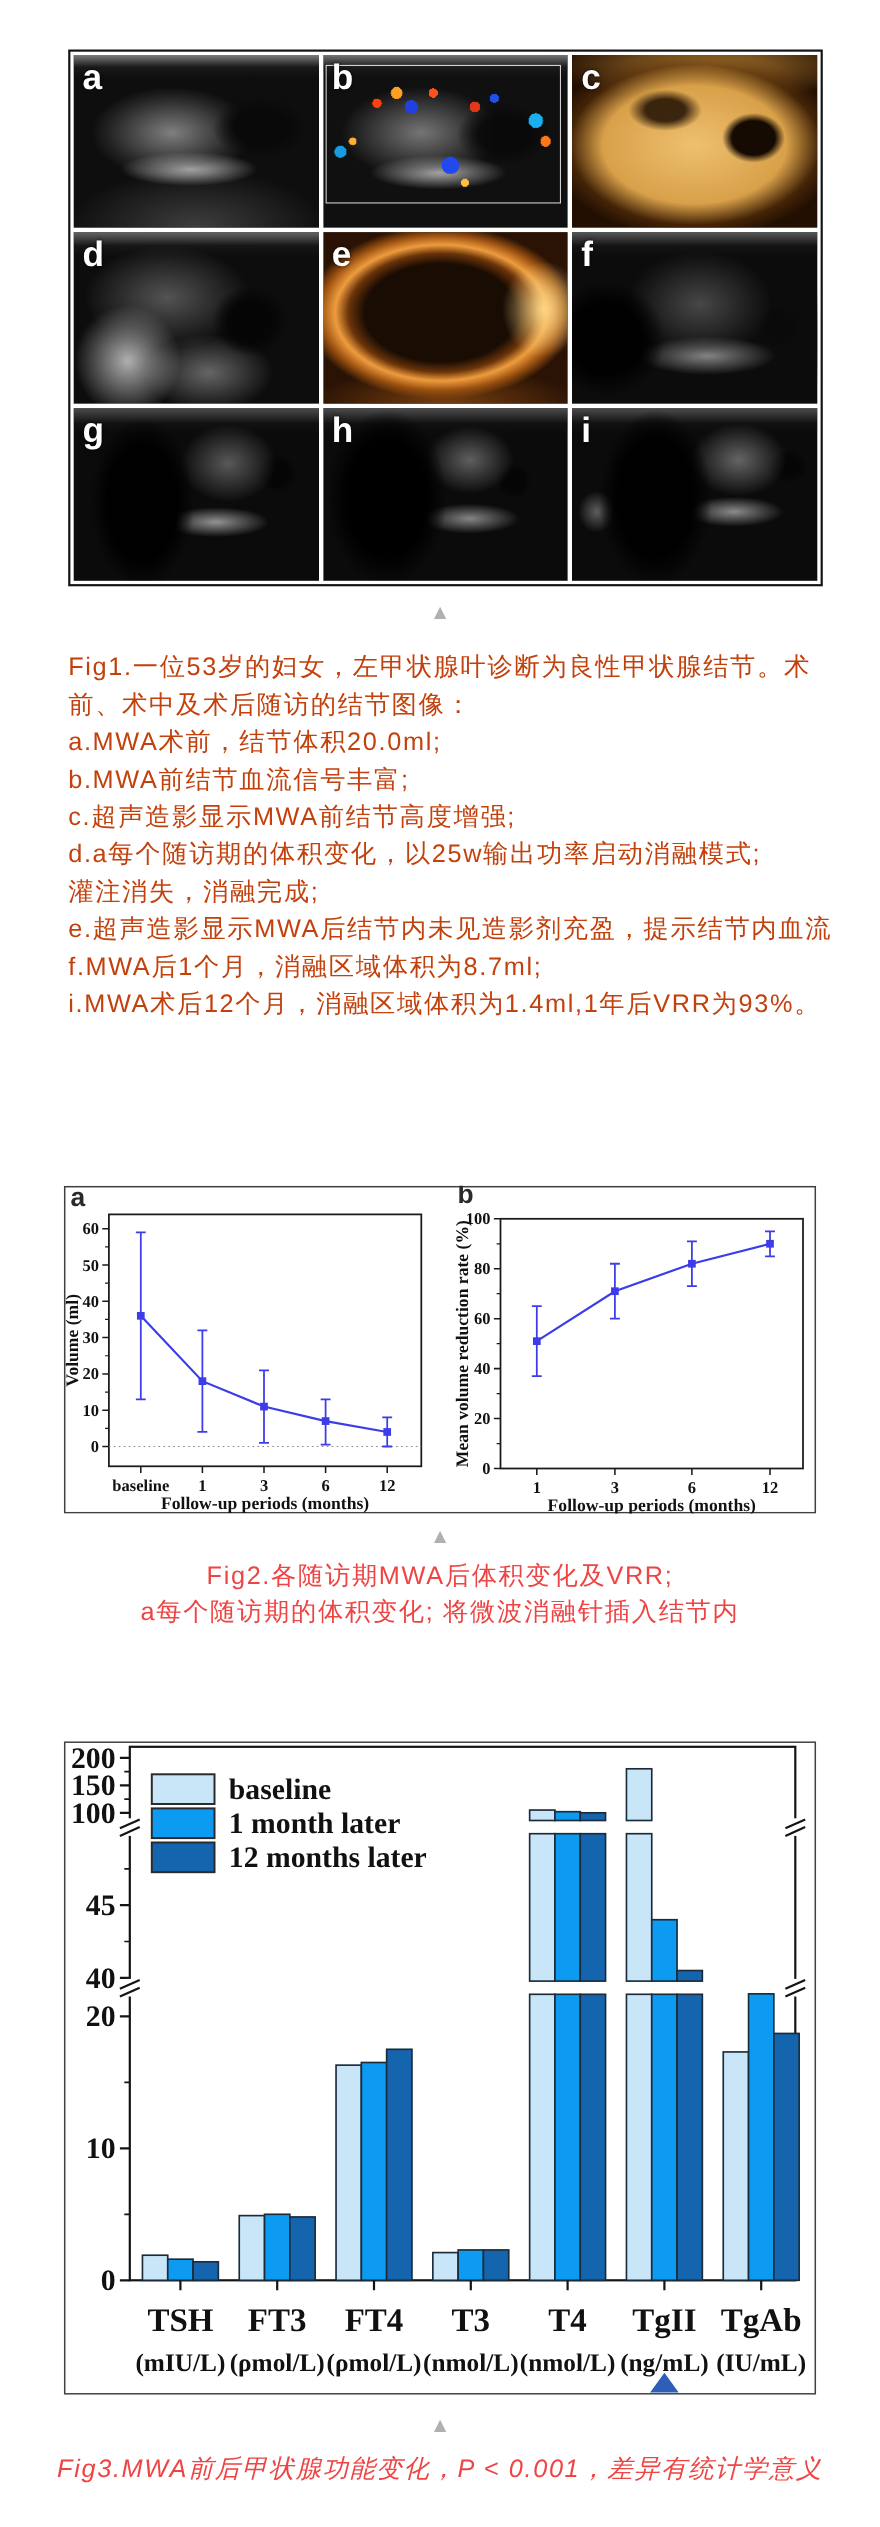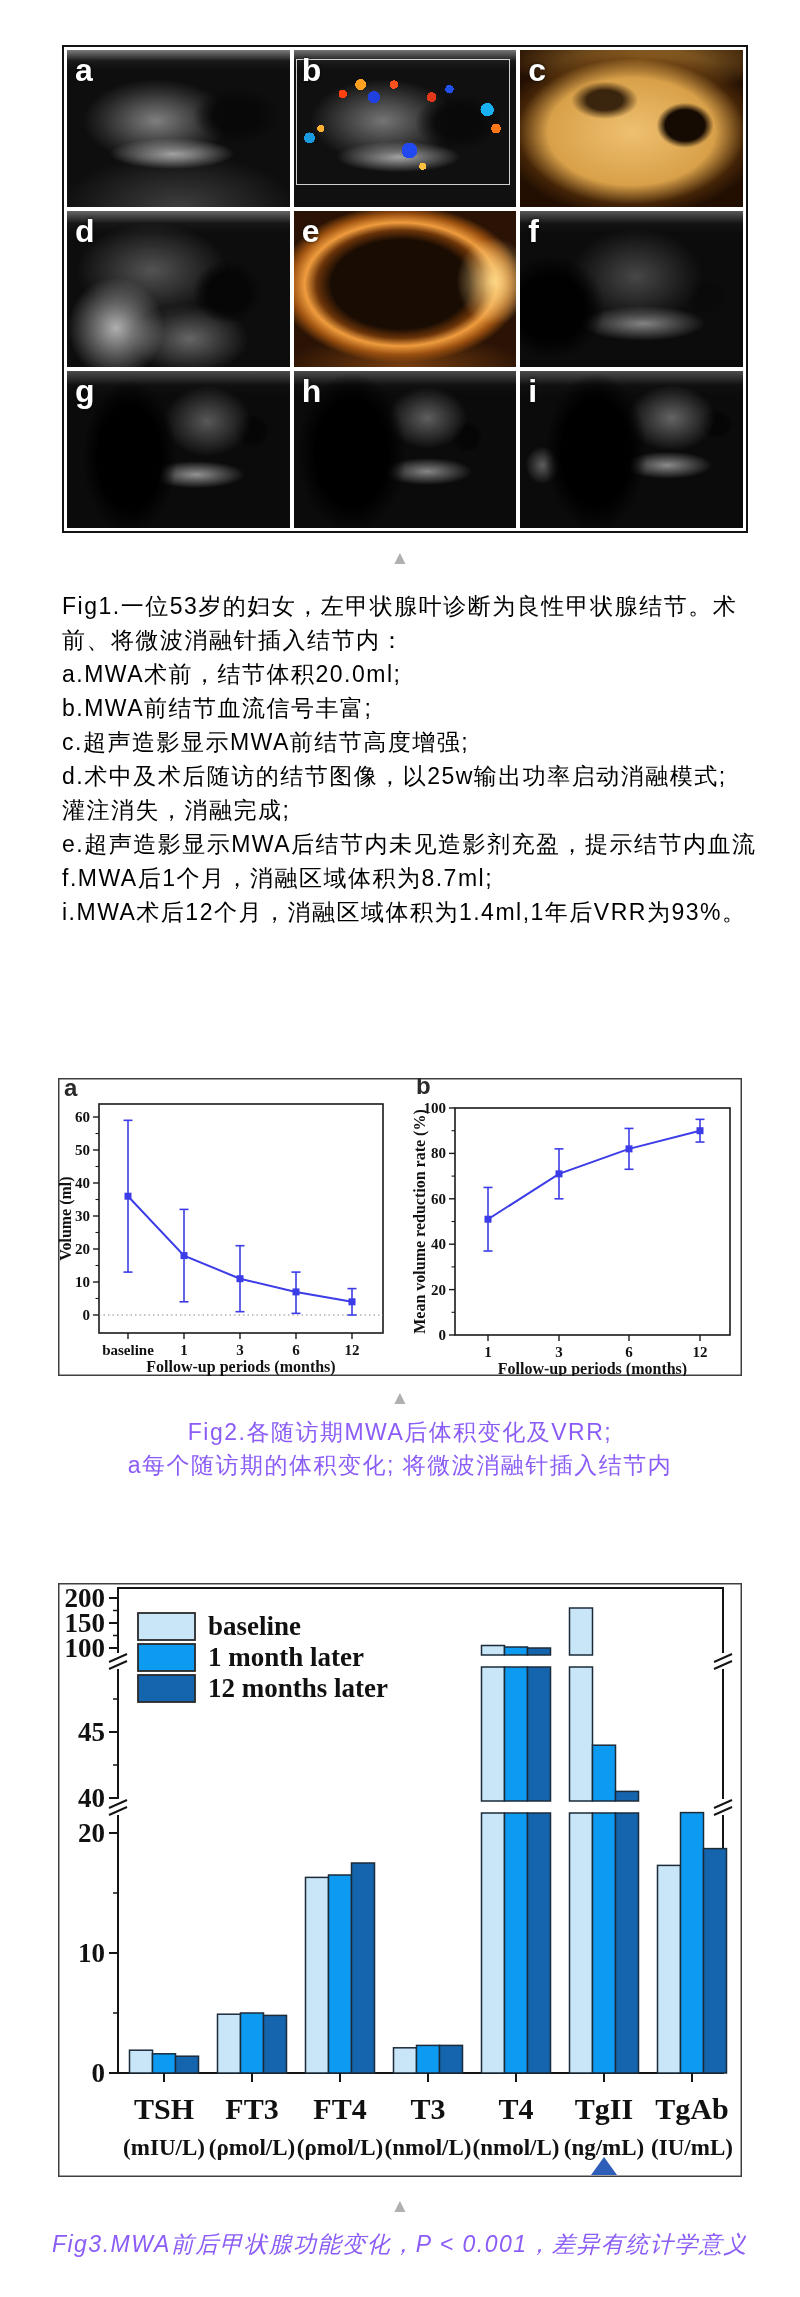--- a/index.html
+++ b/index.html
@@ -83,23 +83,23 @@
     radial-gradient(ellipse 28% 62% at 34% 52%, rgba(0,0,0,.97) 55%, rgba(0,0,0,0) 82%),
     radial-gradient(ellipse 10% 16% at 10% 60%, rgba(160,160,160,.55), rgba(0,0,0,0) 75%),
     radial-gradient(ellipse 26% 28% at 68% 30%, rgba(160,160,160,.6) 0%, rgba(0,0,0,0) 75%),
     radial-gradient(ellipse 10% 12% at 88% 34%, rgba(5,5,5,.9) 50%, rgba(0,0,0,0) 80%),
     radial-gradient(ellipse 28% 12% at 66% 60%, rgba(225,225,225,.6), rgba(0,0,0,0) 72%),
     linear-gradient(180deg, rgba(140,140,140,.5) 0%, rgba(40,40,40,.2) 9%, rgba(0,0,0,0) 15%),
     #0b0b0b;}
 
   
   .sep{left:0;width:800px;text-align:center;color:#b0b0b0;font-size:19px;line-height:20px;}
-  .fig1-text{left:62px;top:589px;width:700px;color:#000000;font-size:23px;line-height:34px;
+  .fig1-text{left:62px;top:589px;width:700px;color:#c2410c;font-size:23px;line-height:34px;
     letter-spacing:1.5px;white-space:nowrap;}
-  .caption{left:0;width:800px;text-align:center;color:#8b5cf6;font-size:23px;line-height:33px;letter-spacing:1.5px;}
+  .caption{left:0;width:800px;text-align:center;color:#ef4444;font-size:23px;line-height:33px;letter-spacing:1.5px;}
 
   
   .figbox{background:#ffffff;}
   svg{display:block;}
 </style>
 </head>
 <body>
 
 <div class="abs us-grid">
   <div class="us-cell us-a">
@@ -129,25 +129,25 @@
   </div>
   <div class="us-cell us-i">
     <span class="us-label">i</span>
   </div>
 </div>
 
 <div class="abs sep" style="top:548px;">▲</div>
 
 <div class="abs fig1-text">
   <div>Fig1.一位53岁的妇女，左甲状腺叶诊断为良性甲状腺结节。术</div>
-  <div>前、将微波消融针插入结节内：</div>
+  <div>前、术中及术后随访的结节图像：</div>
   <div>a.MWA术前，结节体积20.0ml;</div>
   <div>b.MWA前结节血流信号丰富;</div>
   <div>c.超声造影显示MWA前结节高度增强;</div>
-  <div>d.术中及术后随访的结节图像，以25w输出功率启动消融模式;</div>
+  <div>d.a每个随访期的体积变化，以25w输出功率启动消融模式;</div>
   <div>灌注消失，消融完成;</div>
   <div>e.超声造影显示MWA后结节内未见造影剂充盈，提示结节内血流</div>
   <div>f.MWA后1个月，消融区域体积为8.7ml;</div>
   <div>i.MWA术后12个月，消融区域体积为1.4ml,1年后VRR为93%。</div>
 </div>
 
 <div class="abs figbox" style="left:58px;top:1078px;width:684px;height:298px;">
   <svg id="fig2-svg" width="684" height="298" viewBox="0 0 684 298">
       <rect x="0.75" y="0.75" width="682.5" height="296.5" fill="none" stroke="#3f3f3f" stroke-width="1.5"></rect>
       <g>

